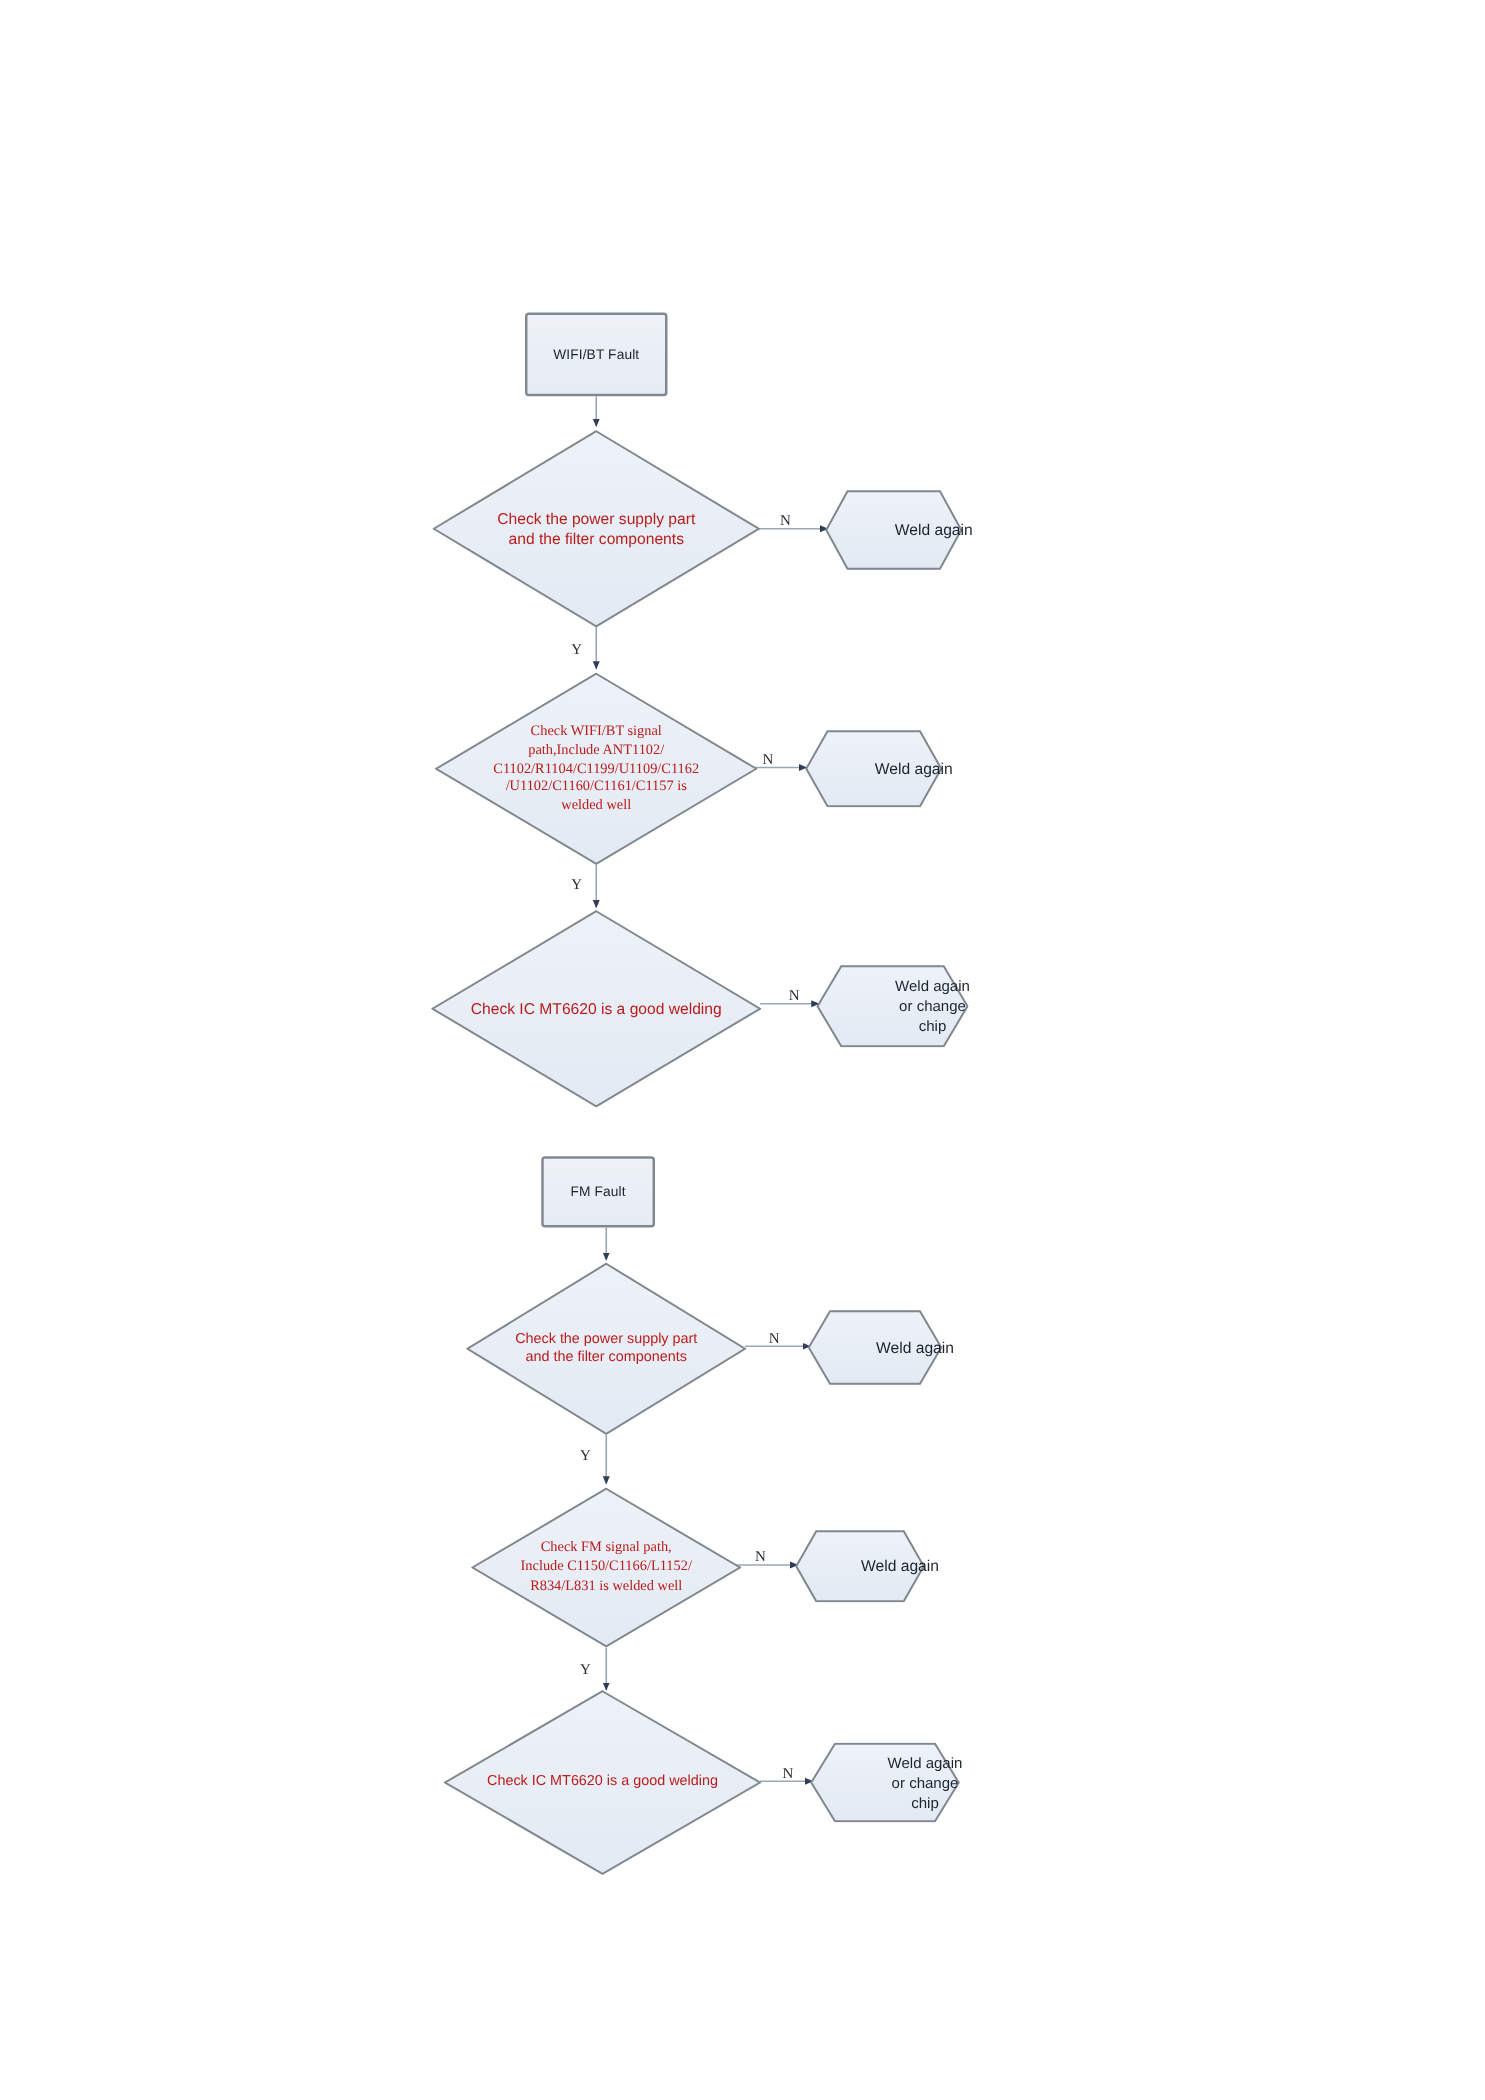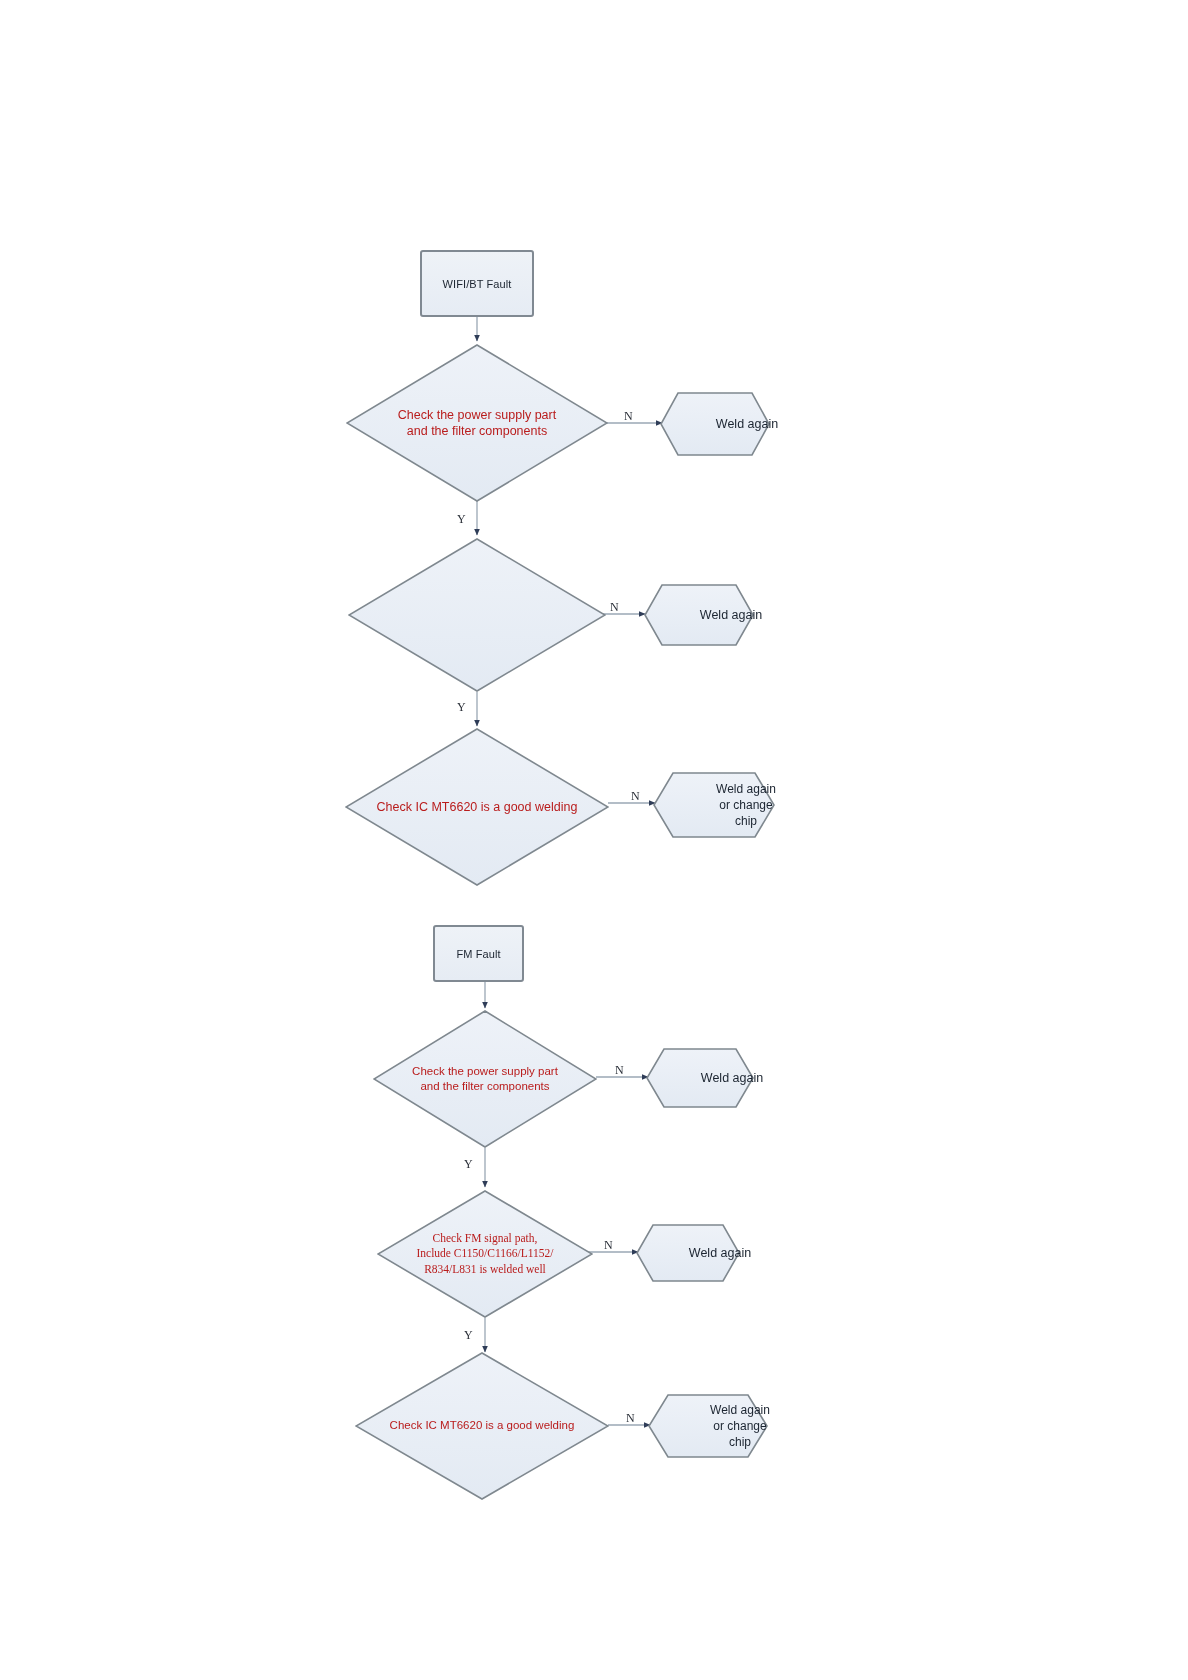--- a/index.html
+++ b/index.html
@@ -147,20 +147,25 @@
   <svg class="hex-shape" viewBox="0 0 110 64" preserveAspectRatio="none">
     <polygon points="18,1 92,1 109,32 92,63 18,63 1,32" fill="url(#nodeFill)" stroke="#7f888f" stroke-width="1.6"></polygon>
   </svg>
   <div class="hex-label multiline">Weld again</div>
 </div>
 
 <div class="diamond-wrap" style="left:348px; top:538px; width:258px; height:154px;">
   <svg class="diamond-shape" viewBox="0 0 258 154" preserveAspectRatio="none">
     <polygon points="129,1 257,77 129,153 1,77" fill="url(#nodeFill)" stroke="#7f888f" stroke-width="1.6"></polygon>
   </svg>
+  <div class="diamond-label serif multiline" style="left:6%; width:88%; font-size:11.5px; line-height:1.28;">Check WIFI/BT signal
+path,Include ANT1102/
+C1102/R1104/C1199/U1109/C1162
+/U1102/C1160/C1161/C1157 is
+welded well</div>
 </div>
 <div class="edge-label" style="left:610px; top:600px;">N</div>
 <div class="edge-label" style="left:457px; top:700px;">Y</div>
 
 <div class="hex-wrap" style="left:644px; top:584px; width:110px; height:62px;">
   <svg class="hex-shape" viewBox="0 0 110 62" preserveAspectRatio="none">
     <polygon points="18,1 92,1 109,31 92,61 18,61 1,31" fill="url(#nodeFill)" stroke="#7f888f" stroke-width="1.6"></polygon>
   </svg>
   <div class="hex-label multiline">Weld again</div>
 </div>

